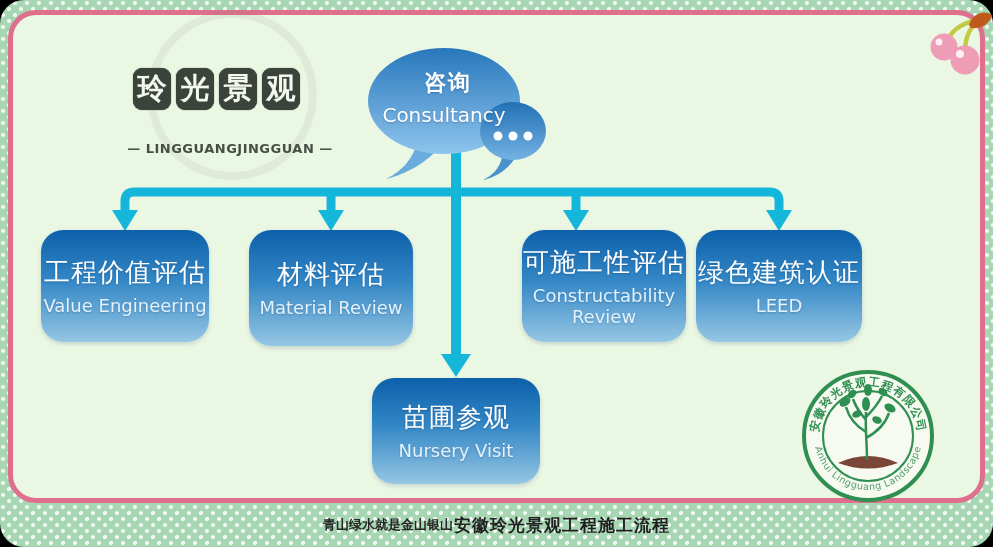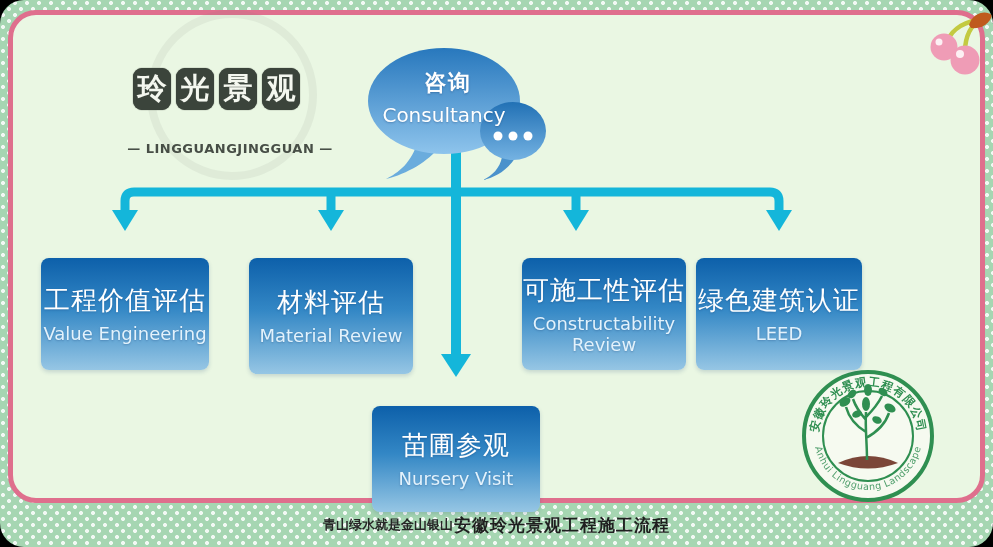--- a/index.html
+++ b/index.html
@@ -24,24 +24,24 @@
   .logo-sub{position:absolute;left:105px;top:116px;width:250px;text-align:center;
     font-size:13px;font-weight:bold;color:#474e46;letter-spacing:.5px;margin-top:25px;}
 
   
   .bubble-zh{position:absolute;left:398px;top:68px;width:100px;text-align:center;color:#fff;
     font-size:22px;font-weight:bold;letter-spacing:2px;text-shadow:0 1px 2px rgba(0,40,90,.3);}
   .bubble-en{position:absolute;left:366px;top:103px;width:156px;text-align:center;color:#fff;
     font-size:20px;text-shadow:0 1px 2px rgba(0,40,90,.3);}
 
   
-  .node{position:absolute;border-radius:8px;color:#fff;display:flex;flex-direction:column;
+  .node{position:absolute;border-radius:22px;color:#fff;display:flex;flex-direction:column;
     align-items:center;justify-content:center;gap:6px;text-align:center;
     background:linear-gradient(180deg,#0d60aa 0%,#3387c5 45%,#96c6e4 100%);
-    box-shadow:0 2px 4px rgba(20,60,110,.18);margin-top:28px;}
+    box-shadow:0 2px 4px rgba(20,60,110,.18);}
   .node .zh{font-size:26px;letter-spacing:1px;text-shadow:0 1px 2px rgba(0,40,90,.25);}
   .node .en{font-size:18px;color:#e3f2fc;line-height:1.15;text-shadow:0 1px 2px rgba(0,40,90,.25);}
   .node-1{left:41px;top:230px;width:168px;height:112px;}
   .node-2{left:249px;top:230px;width:164px;height:116px;}
   .node-3{left:522px;top:230px;width:164px;height:112px;}
   .node-3 .en{max-width:150px;}
   .node-4{left:696px;top:230px;width:166px;height:112px;}
   .node-child{left:372px;top:378px;width:168px;height:106px;}
 
   

